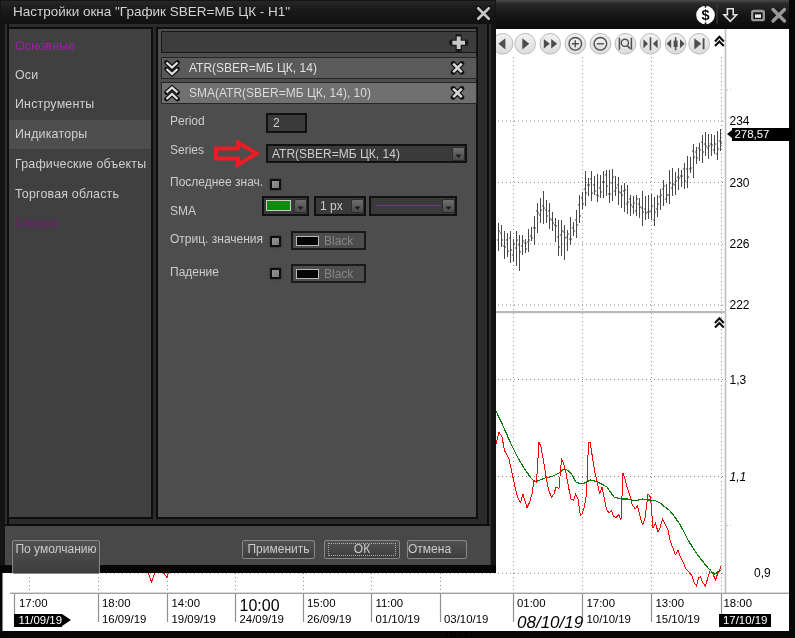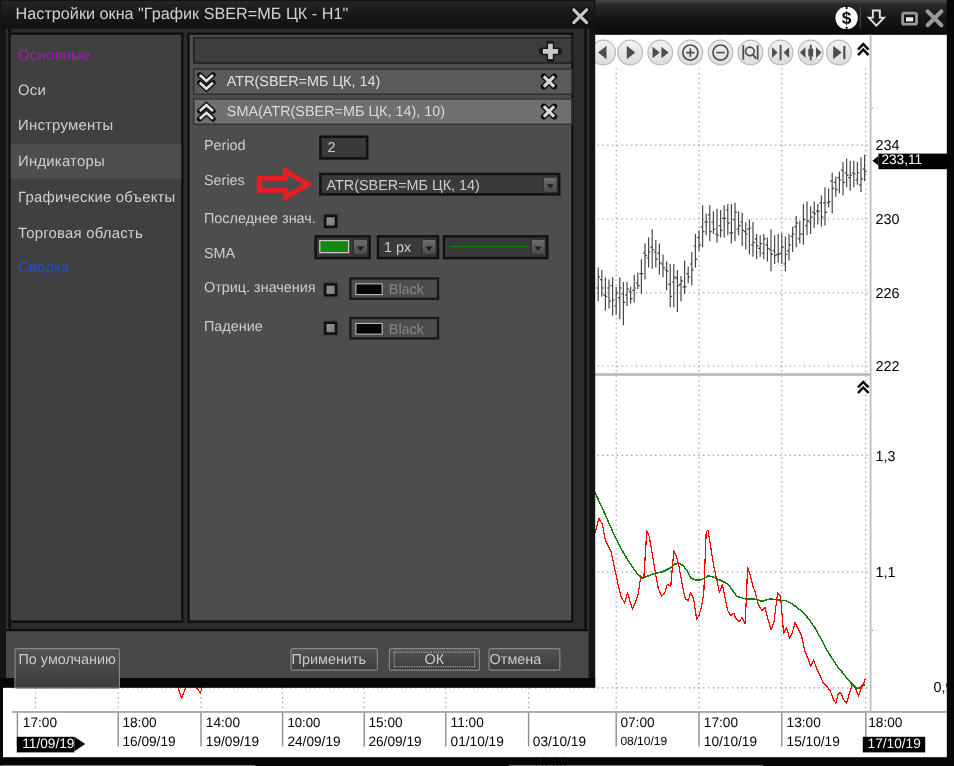--- a/index.html
+++ b/index.html
@@ -102,39 +102,39 @@
 <path d="M694.3000000000001 38.199999999999996 L701.3000000000001 43.8 L694.3000000000001 49.4 Z" fill="#4e4e4e"></path>
 <path d="M703.6 38.3 v11" stroke="#4e4e4e" stroke-width="1.8"></path>
 <path d="M715.0 41.4 L719.4 36.8 L723.8 41.4 M715.0 46.0 L719.4 41.4 L723.8 46.0" stroke="#0a0a0a" stroke-width="2.1" fill="none" stroke-linejoin="miter"></path>
 <path d="M715.0 322.90000000000003 L719.4 318.3 L723.8 322.90000000000003 M715.0 327.50000000000006 L719.4 322.90000000000003 L723.8 327.50000000000006" stroke="#0a0a0a" stroke-width="2.1" fill="none" stroke-linejoin="miter"></path>
 </svg>
 <div style="position:absolute;left:729.5px;top:114.1px;font-size:12px;color:#000;">234</div>
 <div style="position:absolute;left:729.5px;top:175.6px;font-size:12px;color:#000;">230</div>
 <div style="position:absolute;left:729.5px;top:237.1px;font-size:12px;color:#000;">226</div>
 <div style="position:absolute;left:729.5px;top:298.1px;font-size:12px;color:#000;">222</div>
 <div style="position:absolute;left:729.5px;top:372.6px;font-size:12px;color:#000;text-align:center;">1,3</div>
-<div style="position:absolute;left:729.5px;top:469.6px;font-size:12px;color:#000;">1,1</div>
-<div style="position:absolute;left:738px;top:566.3px;font-size:12px;color:#000;padding-left:40px;">0,9</div>
-<div style="position:absolute;left:732px;top:128.3px;width:57px;height:12.4px;background:#000;color:#fff;font-size:11.4px;line-height:12.4px;padding-left:2.5px">233,11</div>
+<div style="position:absolute;left:729.5px;top:469.6px;font-size:12px;color:#000;font-style:italic;">1,1</div>
+<div style="position:absolute;left:714px;top:566.3px;font-size:12px;color:#000;padding-left:40px;">0,9</div>
+<div style="position:absolute;left:732px;top:128.3px;width:57px;height:12.4px;background:#000;color:#fff;font-size:11.4px;line-height:12.4px;padding-left:2.5px">278,57</div>
 <div style="position:absolute;left:727.3px;top:130.1px;width:0;height:0;border-top:4.4px solid transparent;border-bottom:4.4px solid transparent;border-right:5.5px solid #000"></div>
 <div style="position:absolute;left:19px;top:597.2px;font-size:11.4px;color:#000;">17:00</div>
 <div style="position:absolute;left:102px;top:597.2px;font-size:11.4px;color:#000;">18:00</div>
 <div style="position:absolute;left:102px;top:612.6px;font-size:11.4px;color:#000;">16/09/19</div>
 <div style="position:absolute;left:171.5px;top:597.2px;font-size:11.4px;color:#000;">14:00</div>
 <div style="position:absolute;left:171.5px;top:612.6px;font-size:11.4px;color:#000;">19/09/19</div>
-<div style="position:absolute;left:239.5px;top:597.2px;font-size:11px;color:#000;text-align:center;">10:00</div>
+<div style="position:absolute;left:239.5px;top:597.2px;font-size:16px;color:#000;text-align:center;">10:00</div>
 <div style="position:absolute;left:239.5px;top:612.6px;font-size:11.4px;color:#000;">24/09/19</div>
 <div style="position:absolute;left:307px;top:597.2px;font-size:11.4px;color:#000;">15:00</div>
 <div style="position:absolute;left:307px;top:612.6px;font-size:11.4px;color:#000;">26/09/19</div>
 <div style="position:absolute;left:375.5px;top:597.2px;font-size:11.4px;color:#000;">11:00</div>
 <div style="position:absolute;left:375.5px;top:612.6px;font-size:11.4px;color:#000;">01/10/19</div>
 <div style="position:absolute;left:444px;top:630px;font-size:11.4px;color:#000;">16:00</div>
 <div style="position:absolute;left:444px;top:612.6px;font-size:11.4px;color:#000;">03/10/19</div>
-<div style="position:absolute;left:517px;top:597.2px;font-size:11.4px;color:#000;">07:00</div>
-<div style="position:absolute;left:517px;top:612.6px;font-size:10px;color:#000;">08/10/19</div>
+<div style="position:absolute;left:517px;top:597.2px;font-size:11.4px;color:#000;">01:00</div>
+<div style="position:absolute;left:517px;top:612.6px;font-size:17px;color:#000;font-style:italic;">08/10/19</div>
 <div style="position:absolute;left:586.5px;top:597.2px;font-size:11.4px;color:#000;">17:00</div>
 <div style="position:absolute;left:586.5px;top:612.6px;font-size:11.4px;color:#000;">10/10/19</div>
 <div style="position:absolute;left:655.5px;top:597.2px;font-size:11.4px;color:#000;">13:00</div>
 <div style="position:absolute;left:655.5px;top:612.6px;font-size:11.4px;color:#000;">15/10/19</div>
 <div style="position:absolute;left:723.5px;top:597.2px;font-size:11.4px;color:#000;">18:00</div>
 <div style="position:absolute;left:13.5px;top:613.6px;width:43px;height:13.6px;background:#000;color:#fff;font-size:11.4px;line-height:13.6px;padding-left:5px;white-space:nowrap">11/09/19</div>
 <div style="position:absolute;left:61.5px;top:613.6px;width:0;height:0;border-top:6.8px solid transparent;border-bottom:6.8px solid transparent;border-left:9px solid #000"></div>
 <div style="position:absolute;left:719px;top:613.6px;width:47.5px;height:13.8px;background:#000;color:#fff;font-size:11.4px;line-height:13.8px;padding-left:4px;white-space:nowrap">17/10/19</div>
 <div style="position:absolute;left:0;top:0;width:496px;height:572.5px;background:#141414"></div>
 <div style="position:absolute;left:1px;top:1px;width:494px;height:23px;background:linear-gradient(#262626,#181818 45%,#111)"></div>
@@ -150,21 +150,21 @@
 <div style="position:absolute;left:487px;top:24px;width:2px;height:541px;background:#0c0c0c"></div>
 <div style="position:absolute;left:0;top:565px;width:496px;height:7.5px;background:#060606"></div>
 <div style="position:absolute;left:7px;top:27px;width:146px;height:492px;background:#404040;border:2px solid #0e0e0e;box-sizing:border-box"></div>
 <div style="position:absolute;left:9px;top:120px;width:142px;height:29px;background:#4e4e4e"></div>
 <div style="position:absolute;left:15px;top:38.5px;font-size:12.4px;letter-spacing:0.2px;color:#a21caf;white-space:nowrap">Основные</div>
 <div style="position:absolute;left:15px;top:68px;font-size:12.4px;letter-spacing:0.2px;color:#cfcfcf;white-space:nowrap">Оси</div>
 <div style="position:absolute;left:15px;top:96.5px;font-size:12.4px;letter-spacing:0.2px;color:#cfcfcf;white-space:nowrap">Инструменты</div>
 <div style="position:absolute;left:15px;top:126.5px;font-size:12.4px;letter-spacing:0.2px;color:#cfcfcf;white-space:nowrap">Индикаторы</div>
 <div style="position:absolute;left:15px;top:157px;font-size:12.4px;letter-spacing:0.2px;color:#cfcfcf;white-space:nowrap">Графические объекты</div>
 <div style="position:absolute;left:15px;top:186.5px;font-size:12.4px;letter-spacing:0.2px;color:#cfcfcf;white-space:nowrap">Торговая область</div>
-<div style="position:absolute;left:15px;top:216px;font-size:12.4px;letter-spacing:0.2px;color:#1d4ed8;white-space:nowrap">Сводка</div>
+<div style="position:absolute;left:15px;top:216px;font-size:12.4px;letter-spacing:0.2px;color:#701a75;white-space:nowrap">Сводка</div>
 <div style="position:absolute;left:156px;top:27px;width:322px;height:492px;background:#4d4d4d;border:2px solid #0e0e0e;box-sizing:border-box"></div>
 <div style="position:absolute;left:161px;top:31px;width:316px;height:22px;background:#3d3d3d;border:1px solid #181818;box-sizing:border-box"></div>
 <svg width="20" height="18" style="position:absolute;left:448.5px;top:34px">
     <path d="M9.7 2.2 v13.2 M3.1 8.8 h13.2" stroke="#1a1a1a" stroke-width="6.4" stroke-linecap="round"></path>
     <path d="M9.7 2.5 v12.6 M3.4 8.8 h12.6" stroke="#c9c9c9" stroke-width="3.9"></path>
   </svg>
 <div style="position:absolute;left:161px;top:57px;width:316px;height:22px;background:#5a5a5a;border:1px solid #262626;box-sizing:border-box"></div>
 <div style="position:absolute;left:161px;top:82px;width:316px;height:22px;background:#707070;border:1px solid #262626;box-sizing:border-box"></div>
 <svg width="16" height="18" style="position:absolute;left:164px;top:59px">
     <path d="M2.5 3.5 L8 8.5 L13.5 3.5 M2.5 10 L8 15 L13.5 10" stroke="#111" stroke-width="4.6" fill="none" stroke-linecap="round"></path>
@@ -218,15 +218,15 @@
 <div style="position:absolute;left:291px;top:231px;width:75px;height:19px;background:#4d4d4d;border:2px solid #191919;box-sizing:border-box"></div>
 <div style="position:absolute;left:296px;top:235.5px;width:23px;height:10px;background:#050505;border:1px solid #b9b9b9;box-sizing:border-box"></div>
 <div style="position:absolute;left:324px;top:233.5px;font-size:12px;color:#868686">Black</div>
 <div style="position:absolute;left:170px;top:264.5px;font-size:12px;color:#cdcdcd">Падение</div>
 <div style="position:absolute;left:269.5px;top:268px;width:11px;height:11px;background:linear-gradient(135deg,#959595,#7b7b7b);border:2px solid #0f0f0f;box-sizing:border-box;box-shadow:0 0 2px rgba(0,0,0,0.5)"></div>
 <div style="position:absolute;left:291px;top:264px;width:75px;height:19px;background:#4d4d4d;border:2px solid #191919;box-sizing:border-box"></div>
 <div style="position:absolute;left:296px;top:268.5px;width:23px;height:10px;background:#050505;border:1px solid #b9b9b9;box-sizing:border-box"></div>
 <div style="position:absolute;left:324px;top:266.5px;font-size:12px;color:#868686">Black</div>
 <div style="position:absolute;left:5px;top:524px;width:485px;height:39px;background:#484848;border-top:2px solid #0c0c0c"></div>
 <div style="position:absolute;left:12px;top:540px;width:88px;height:34px;background:linear-gradient(#525252,#3d3d3d);border:1px solid #878787;border-radius:2px;box-sizing:border-box;color:#cbcbcb;font-size:12px;text-align:center;line-height:17px">По умолчанию</div>
-<div style="position:absolute;left:242px;top:540px;width:73px;height:19px;background:linear-gradient(#525252,#3d3d3d);border:1px solid #878787;border-radius:2px;box-sizing:border-box;color:#cbcbcb;font-size:12px;line-height:17px">Применить</div>
+<div style="position:absolute;left:242px;top:540px;width:73px;height:19px;background:linear-gradient(#525252,#3d3d3d);border:1px solid #878787;border-radius:2px;box-sizing:border-box;color:#cbcbcb;font-size:12px;text-align:center;line-height:17px">Применить</div>
 <div style="position:absolute;left:324px;top:540px;width:76px;height:19px;background:linear-gradient(#525252,#3d3d3d);border:1px solid #878787;border-radius:2px;box-sizing:border-box;color:#cbcbcb;font-size:12px;text-align:center;line-height:17px"><div style="position:absolute;left:3px;top:2px;right:3px;bottom:2px;border:1px dotted #aaa"></div>ОК</div>
 <div style="position:absolute;left:407px;top:540px;width:60px;height:19px;background:linear-gradient(#525252,#3d3d3d);border:1px solid #878787;border-radius:2px;box-sizing:border-box;color:#cbcbcb;font-size:12px;line-height:17px">Отмена</div>
 
 </body></html>

